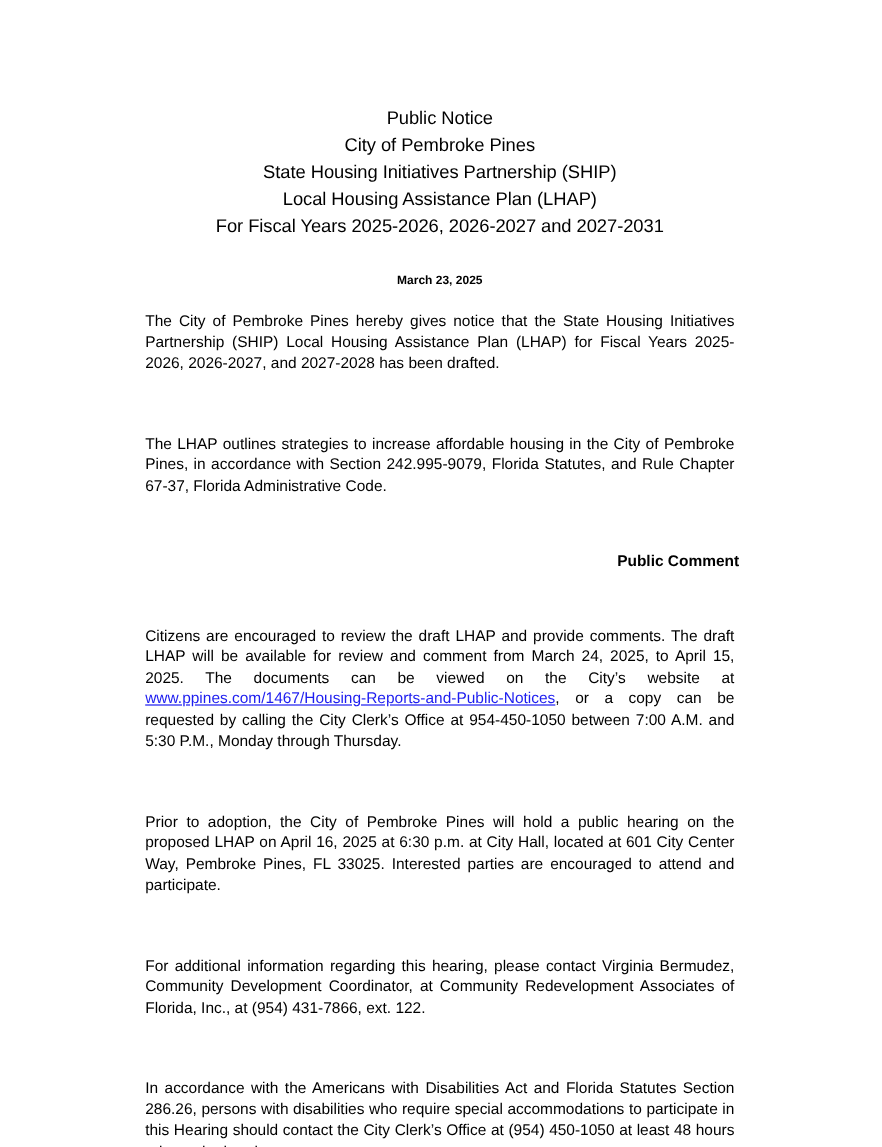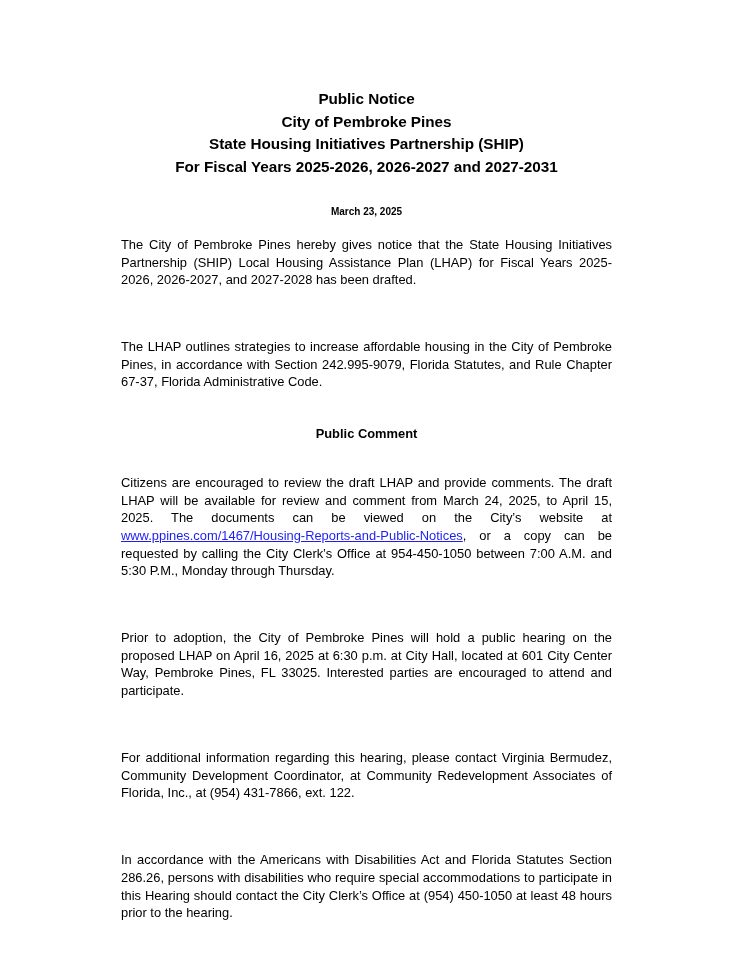--- a/index.html
+++ b/index.html
@@ -17,21 +17,21 @@
   .page {
     position: relative;
     width: 735px;
     height: 956px;
     background: #ffffff;
     box-sizing: border-box;
     padding: 88px 107px 0 105px;
   }
   .title-block {
     text-align: center;
-    font-weight: bold;
+    font-weight: normal;
     font-size: 15.3px;
     line-height: 22.5px;
     letter-spacing: -0.05px;
     margin: 0 0 0 0;
   }
   .title-line {
     white-space: nowrap;
   }
   .date-line {
     text-align: center;
@@ -51,22 +51,22 @@
   .gap {
     height: 17.5px;
   }
   .gap-small {
     height: 16px;
   }
   .section-head {
     font-size: 12.9px;
     font-weight: bold;
     line-height: 17.6px;
-    margin: 0;
-    text-align: center;
+    margin: 12px;
+    text-align: right;
   }
   a.doc-link {
     color: #1d1df0;
     text-decoration: underline;
   }
   .sign-block {
     margin-top: 47px;
     text-align: right;
     font-size: 12.9px;
     line-height: 17.6px;
@@ -76,20 +76,21 @@
 </style>
 </head>
 <body>
 
 <div class="page">
 
   <div class="title-block">
     <div class="title-line">Public Notice</div>
     <div class="title-line">City of Pembroke Pines</div>
     <div class="title-line">State Housing Initiatives Partnership (SHIP)</div>
+    <div class="title-line">Local Housing Assistance Plan (LHAP)</div>
     <div class="title-line">For Fiscal Years 2025-2026, 2026-2027 and 2027-2031</div>
   </div>
 
   <div class="date-line">March 23, 2025</div>
 
   <p class="body-par first-par-top">The City of Pembroke Pines hereby gives notice that the State Housing Initiatives Partnership (SHIP) Local Housing Assistance Plan (LHAP) for Fiscal Years 2025-2026, 2026-2027, and 2027-2028 has been drafted.</p>
 
   <div class="gap"></div>
 
   <p class="body-par">The LHAP outlines strategies to increase affordable housing in the City of Pembroke Pines, in accordance with Section 242.995-9079, Florida Statutes, and Rule Chapter 67-37, Florida Administrative Code.</p>

